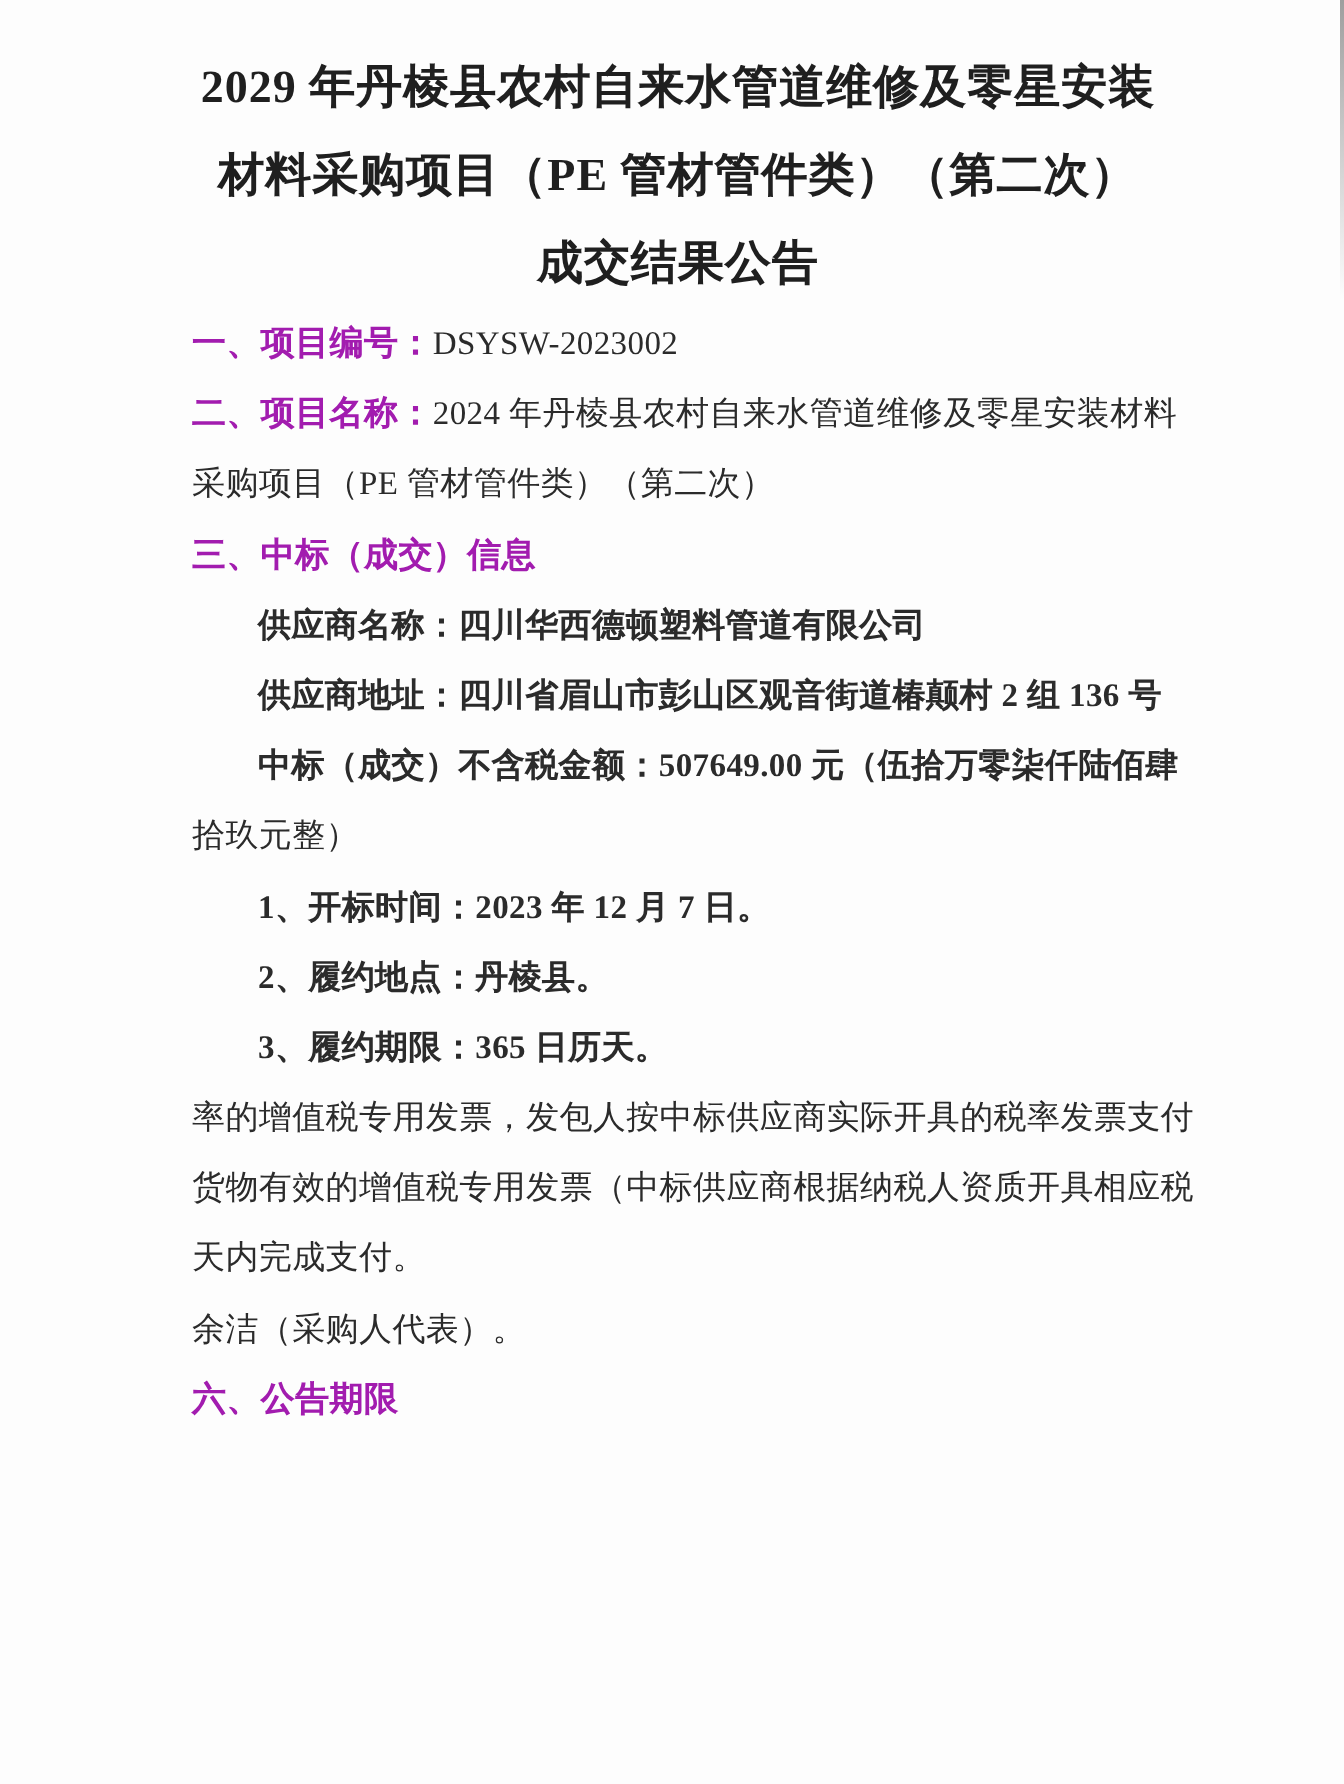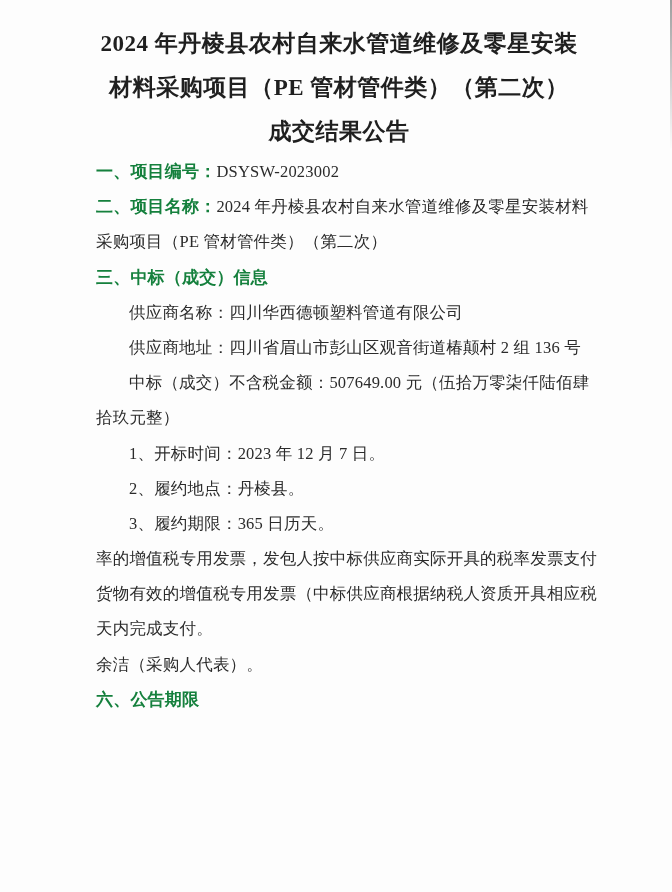--- a/index.html
+++ b/index.html
@@ -38,36 +38,36 @@
   .doc-body{
     font-size:16.5px;
     color:#2b2b2b;
   }
   .line{
     height:35.2px;
     line-height:35.2px;
     white-space:nowrap;
     letter-spacing:.2px;
   }
-  .line.indent{ text-indent:2em; }
+  .line.indent{ text-indent:2em;font-weight:bold; }
   .line .b{
     font-weight:bold;
     font-family:Liberation Mono, monospace;
     font-size:17px;
-    color:#15803d;
+    color:#a21caf;
   }
 </style>
 </head>
 <body>
 
 <div class="page">
   <div class="edge-right"></div>
   <div class="content">
     <div class="title">
-      <div class="title-line">2024 年丹棱县农村自来水管道维修及零星安装</div>
+      <div class="title-line">2029 年丹棱县农村自来水管道维修及零星安装</div>
       <div class="title-line">材料采购项目（PE 管材管件类）（第二次）</div>
       <div class="title-line">成交结果公告</div>
     </div>
     <div class="doc-body" id="doc-body">
         <div class="line"><span class="b">一、项目编号：</span><span>DSYSW-2023002</span></div>
         <div class="line"><span class="b">二、项目名称：</span><span>2024 年丹棱县农村自来水管道维修及零星安装材料</span></div>
         <div class="line"><span>采购项目（PE 管材管件类）（第二次）</span></div>
         <div class="line"><span class="b">三、中标（成交）信息</span></div>
         <div class="line indent"><span>供应商名称：四川华西德顿塑料管道有限公司</span></div>
         <div class="line indent"><span>供应商地址：四川省眉山市彭山区观音街道椿颠村 2 组 136 号</span></div>

